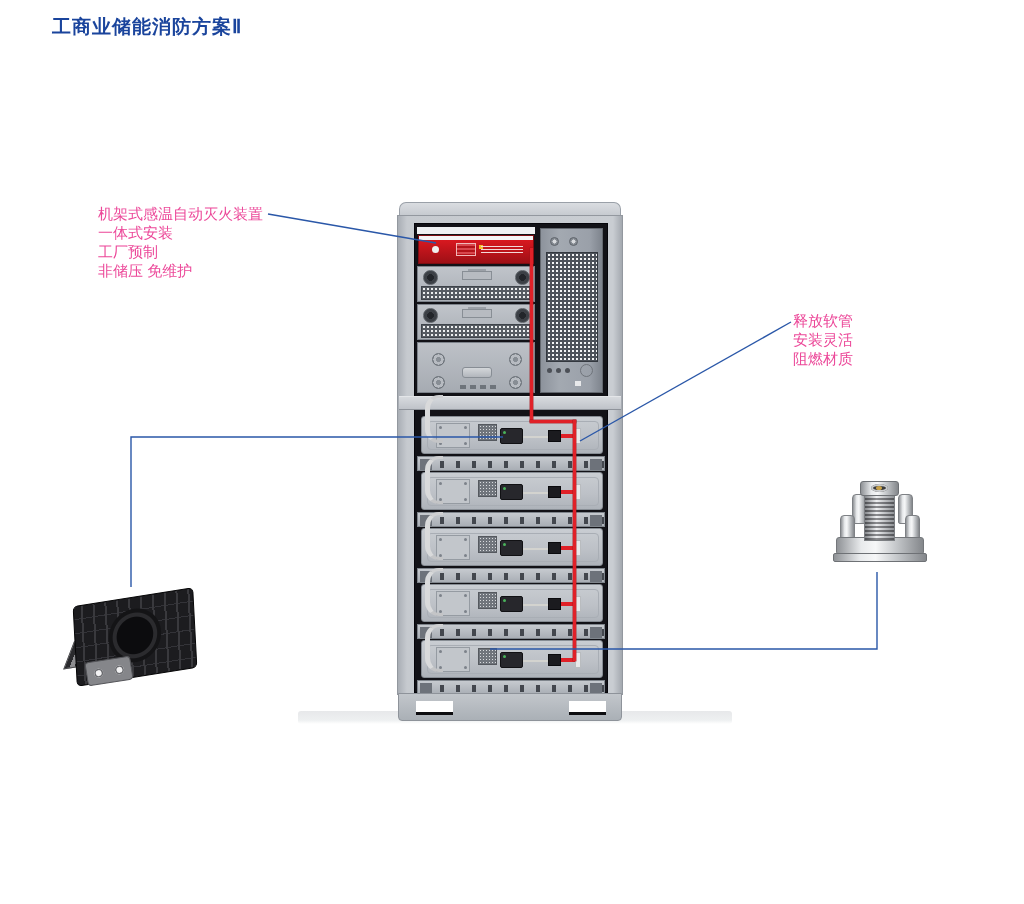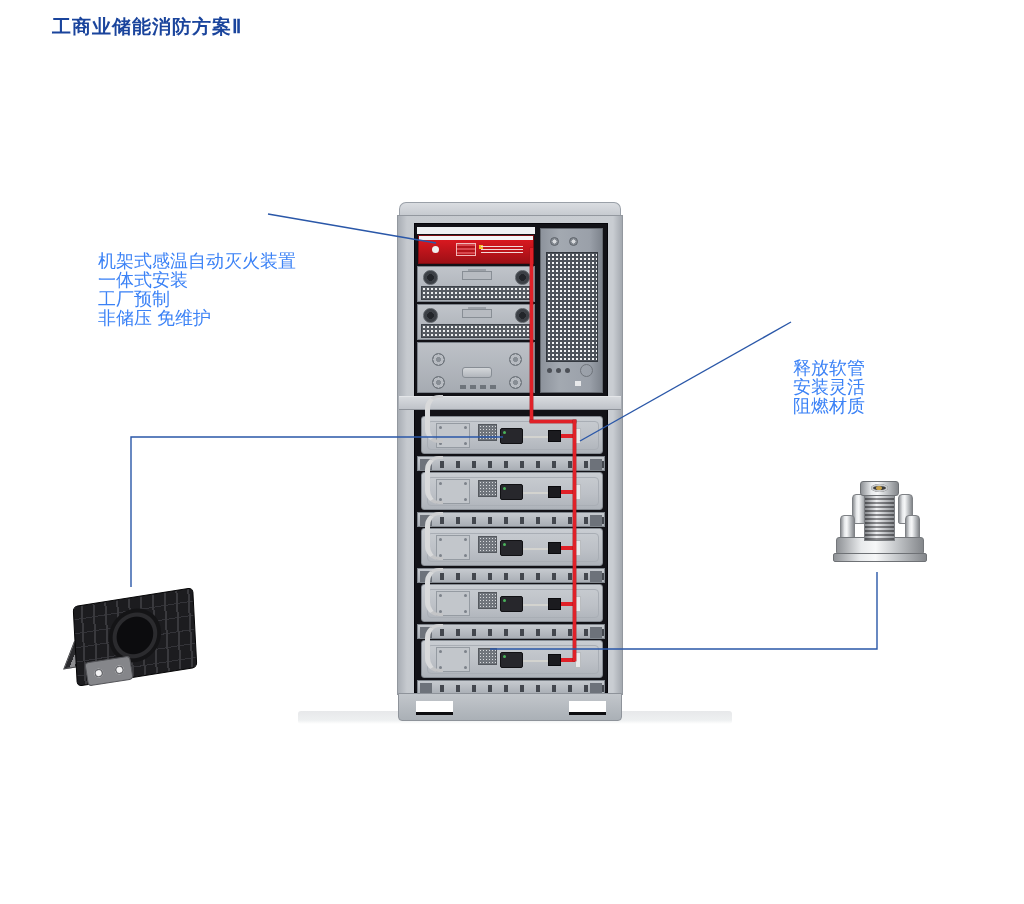--- a/index.html
+++ b/index.html
@@ -5,21 +5,21 @@
   * { margin:0; padding:0; box-sizing:border-box; }
   html,body { width:1024px; height:904px; background:#ffffff; overflow:hidden;
               font-family:"Liberation Sans", sans-serif; }
   .abs { position:absolute; }
   #stage { position:relative; width:1024px; height:904px; }
 
   
   #page-title { left:12px; top:14px; font-size:19px; font-weight:bold; color:#1a449c; letter-spacing:1px;margin-left:40px; }
 
   
-  .annot { color:#3b82f6; font-size:18px; line-height:19px; white-space:nowrap;margin-top:48px; }
+  .annot { color:#ec4899; font-size:15px; line-height:19px; white-space:nowrap; }
   #annot-extinguisher { left:98px;  top:204px; }
   #annot-detector     { left:150px; top:443px; }
   #annot-hose         { left:793px; top:311px; }
   #annot-nozzle       { left:737px; top:571px; }
 
   
   #leader-svg { left:0; top:0; pointer-events:none; }
 
   
   #floor-shadow { left:298px; top:711px; width:434px; height:13px;

